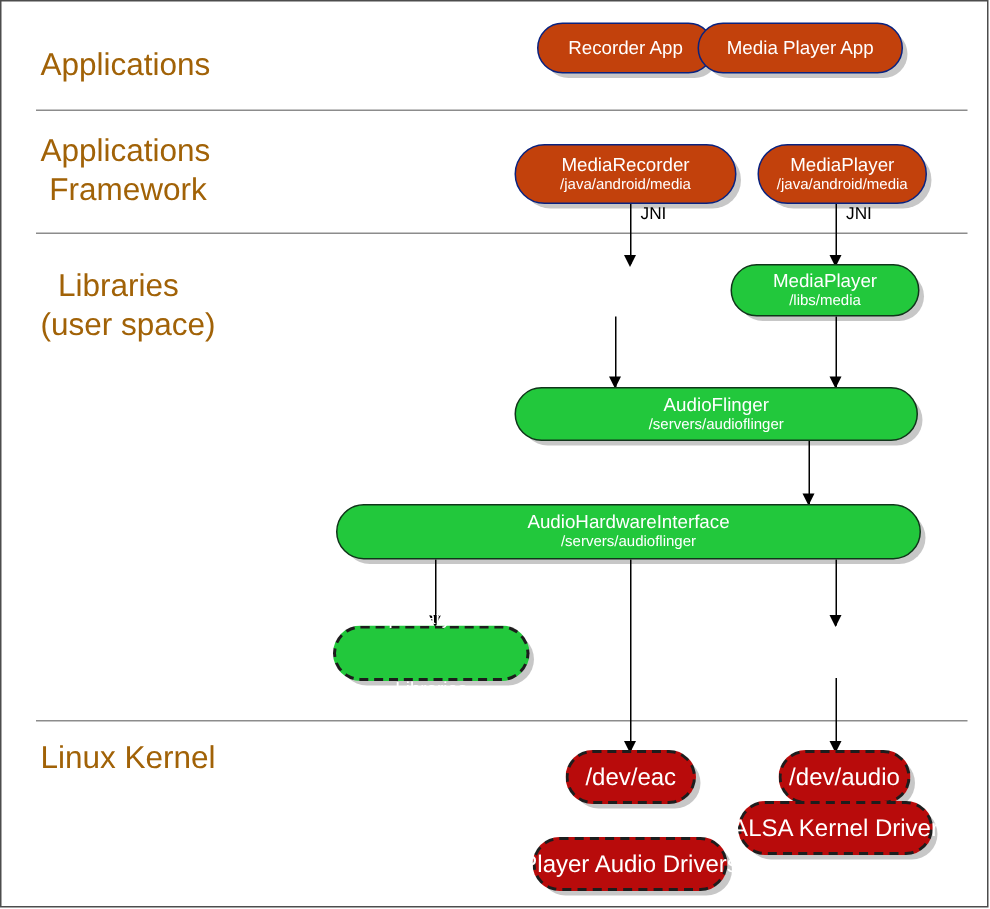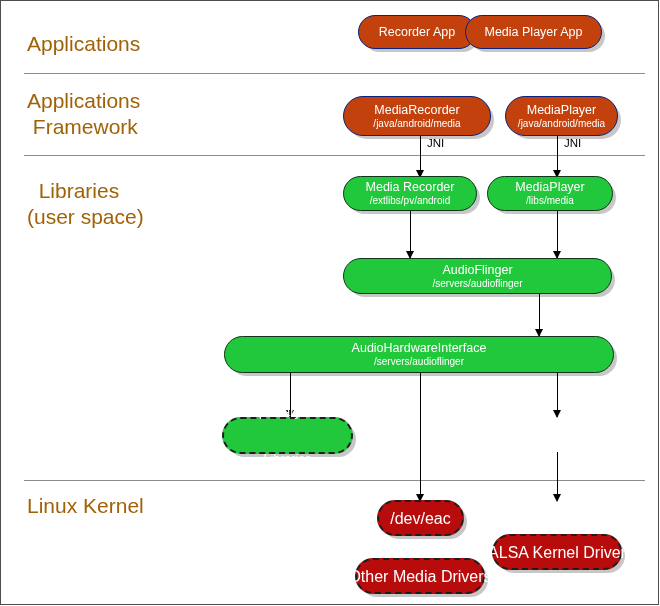--- a/index.html
+++ b/index.html
@@ -170,24 +170,20 @@
   <div class="node blue" style="left:343px; top:96px; width:148px; height:40px;">
     <span class="title">MediaRecorder</span>
     <span class="sub">/java/android/media</span>
   </div>
 
   <div class="node blue" style="left:505px; top:96px; width:113px; height:40px;">
     <span class="title">MediaPlayer</span>
     <span class="sub">/java/android/media</span>
   </div>
 
-  <div class="node green" style="left:343px; top:176px; width:134px; height:35px;">
-    <span class="title">Media Recorder</span>
-    <span class="sub">/extlibs/pv/android</span>
-  </div>
 
   <div class="node green" style="left:487px; top:176px; width:126px; height:35px;">
     <span class="title">MediaPlayer</span>
     <span class="sub">/libs/media</span>
   </div>
 
   <div class="node green" style="left:343px; top:258px; width:269px; height:36px;">
     <span class="title">AudioFlinger</span>
     <span class="sub">/servers/audioflinger</span>
   </div>
@@ -200,22 +196,25 @@
   <div class="node green-dashed" style="left:222px; top:417px; width:131px; height:37px;gap:32px;">
     <span class="title">Proprietary Aduio</span>
     <span class="title">Libraries</span>
   </div>
 
 
   <div class="node red-dashed" style="left:377px; top:500px; width:87px; height:36px;">
     <span class="title">/dev/eac</span>
   </div>
 
+  <div class="node red-dashed" style="left:519px; top:500px; width:88px; height:36px;">
+    <span class="title">/dev/audio</span>
+  </div>
 
   <div class="node red-dashed" style="left:355px; top:558px; width:130px; height:36px;">
-    <span class="title">Other Media Drivers</span>
+    <span class="title">Player Audio Drivers</span>
   </div>
 
   <div class="node red-dashed" style="left:492px; top:534px; width:130px; height:36px;">
     <span class="title">ALSA Kernel Driver</span>
   </div>
 
 </div>
 
 </body></html>

